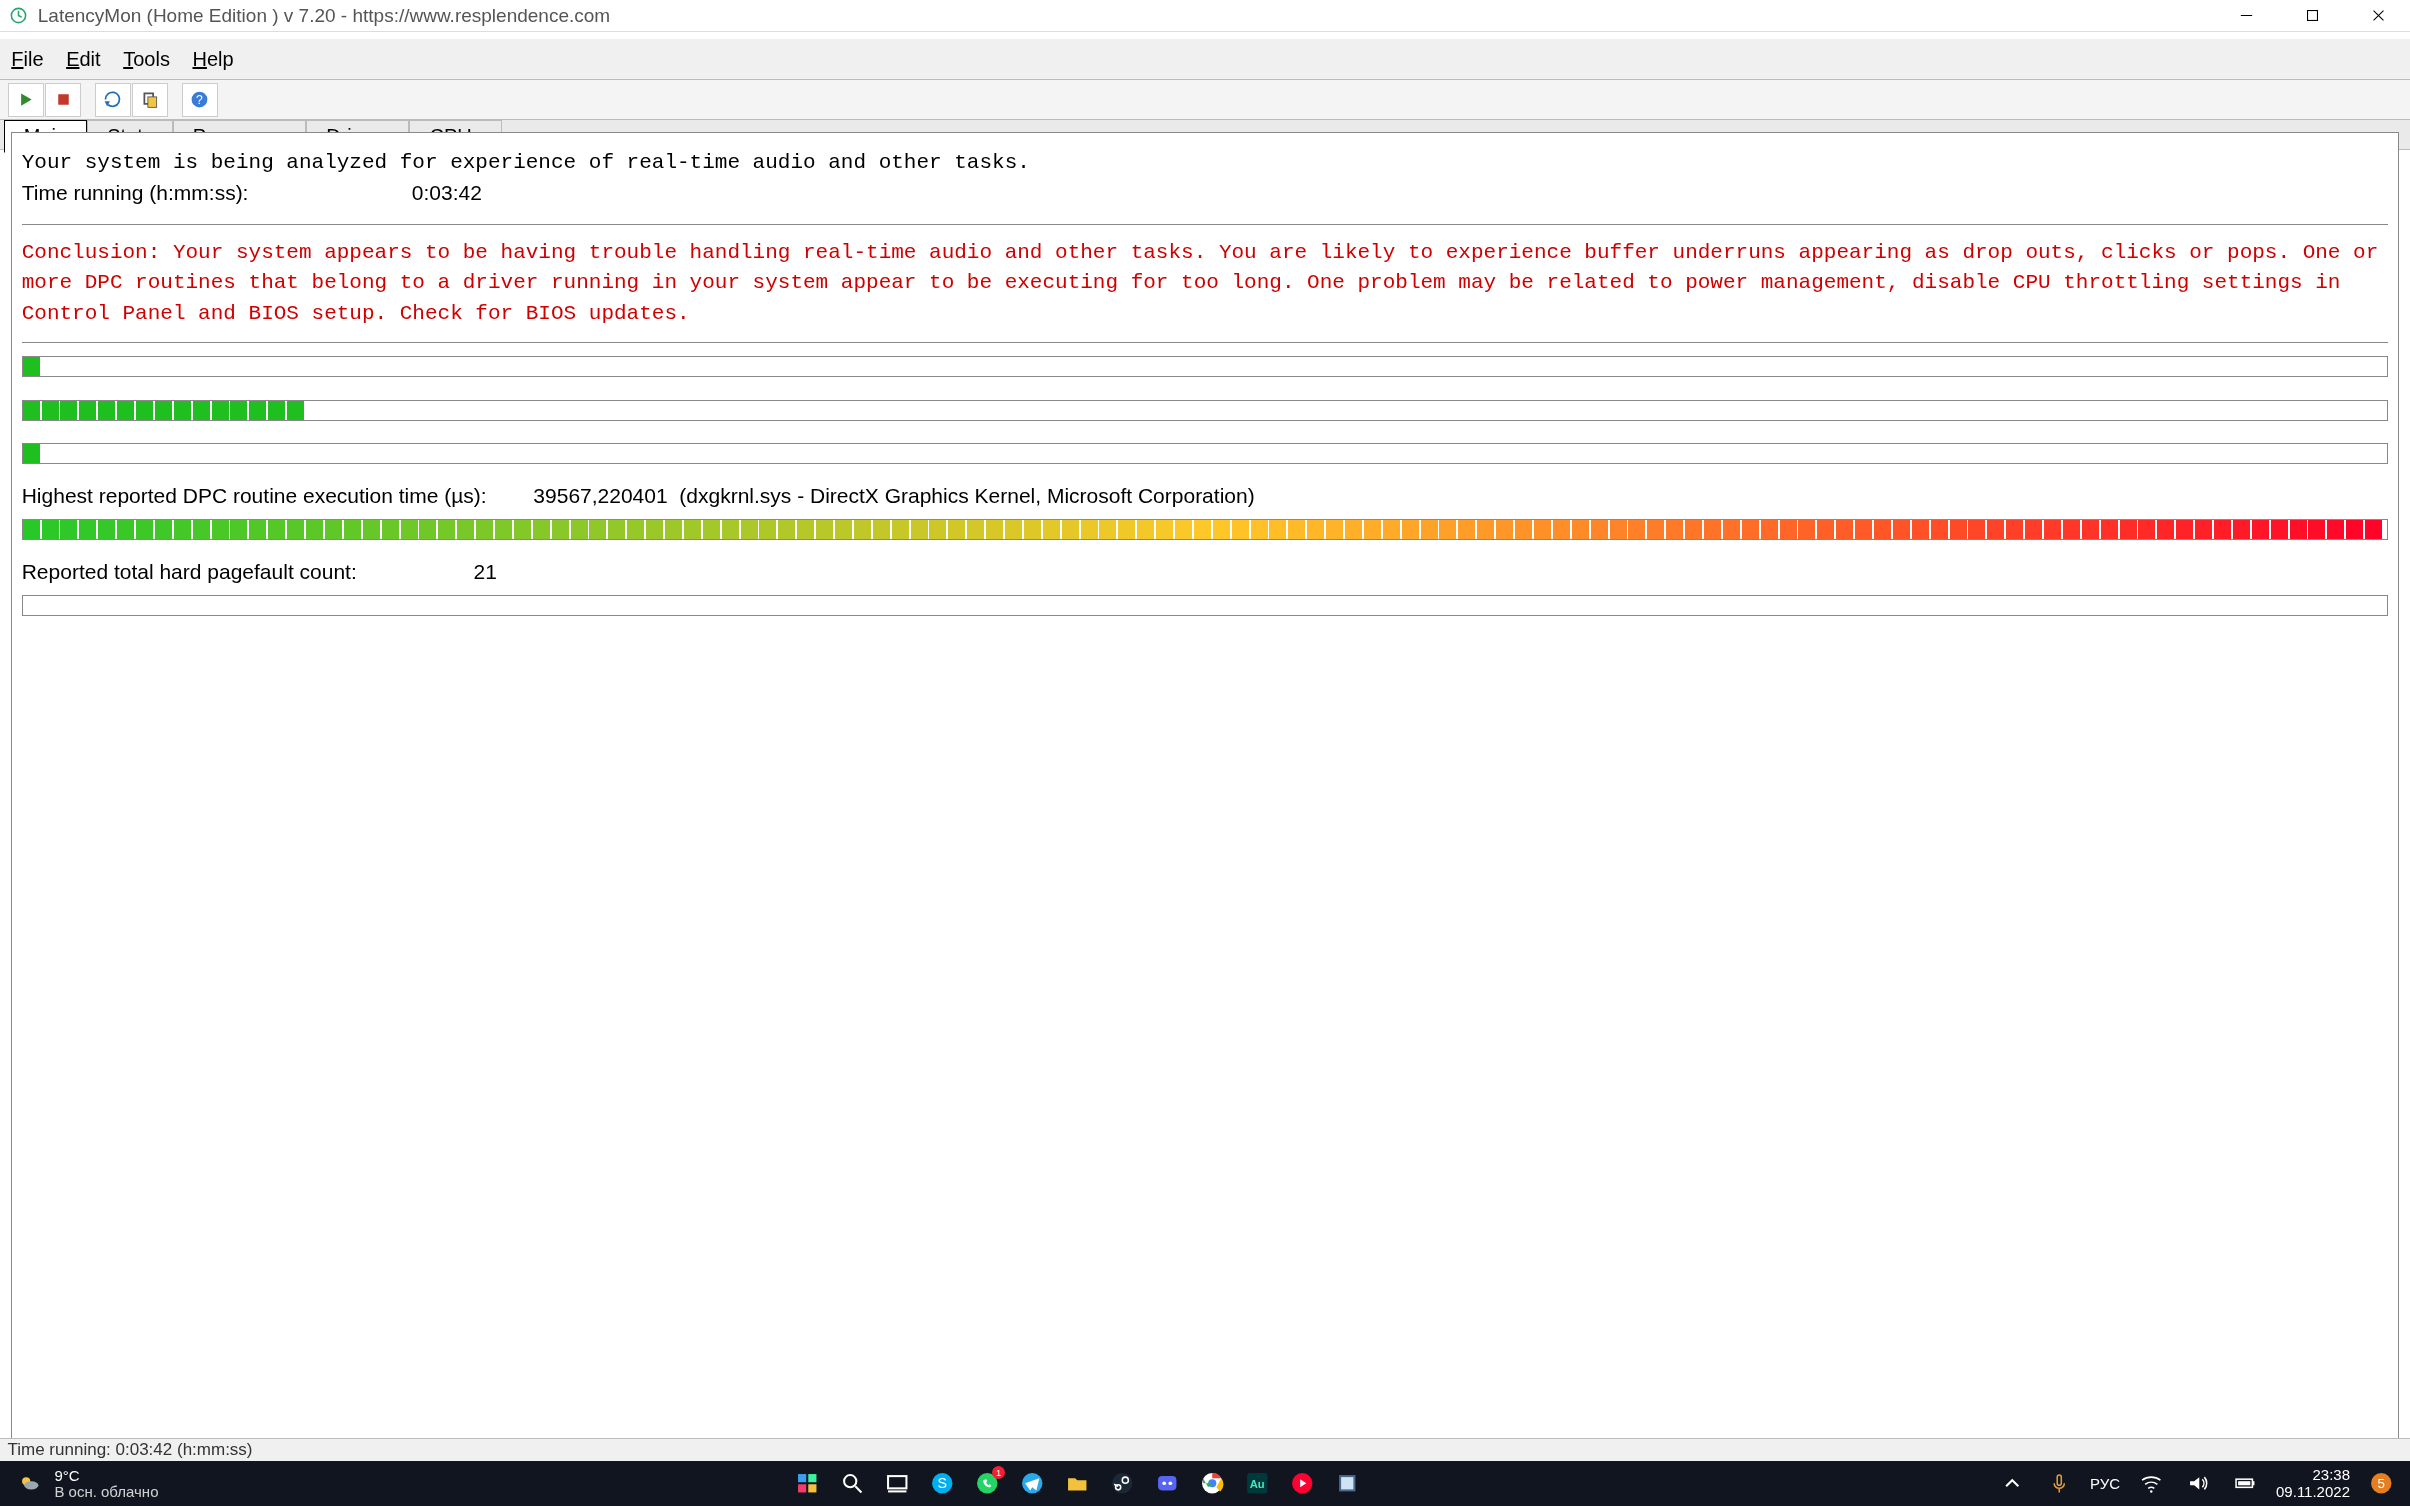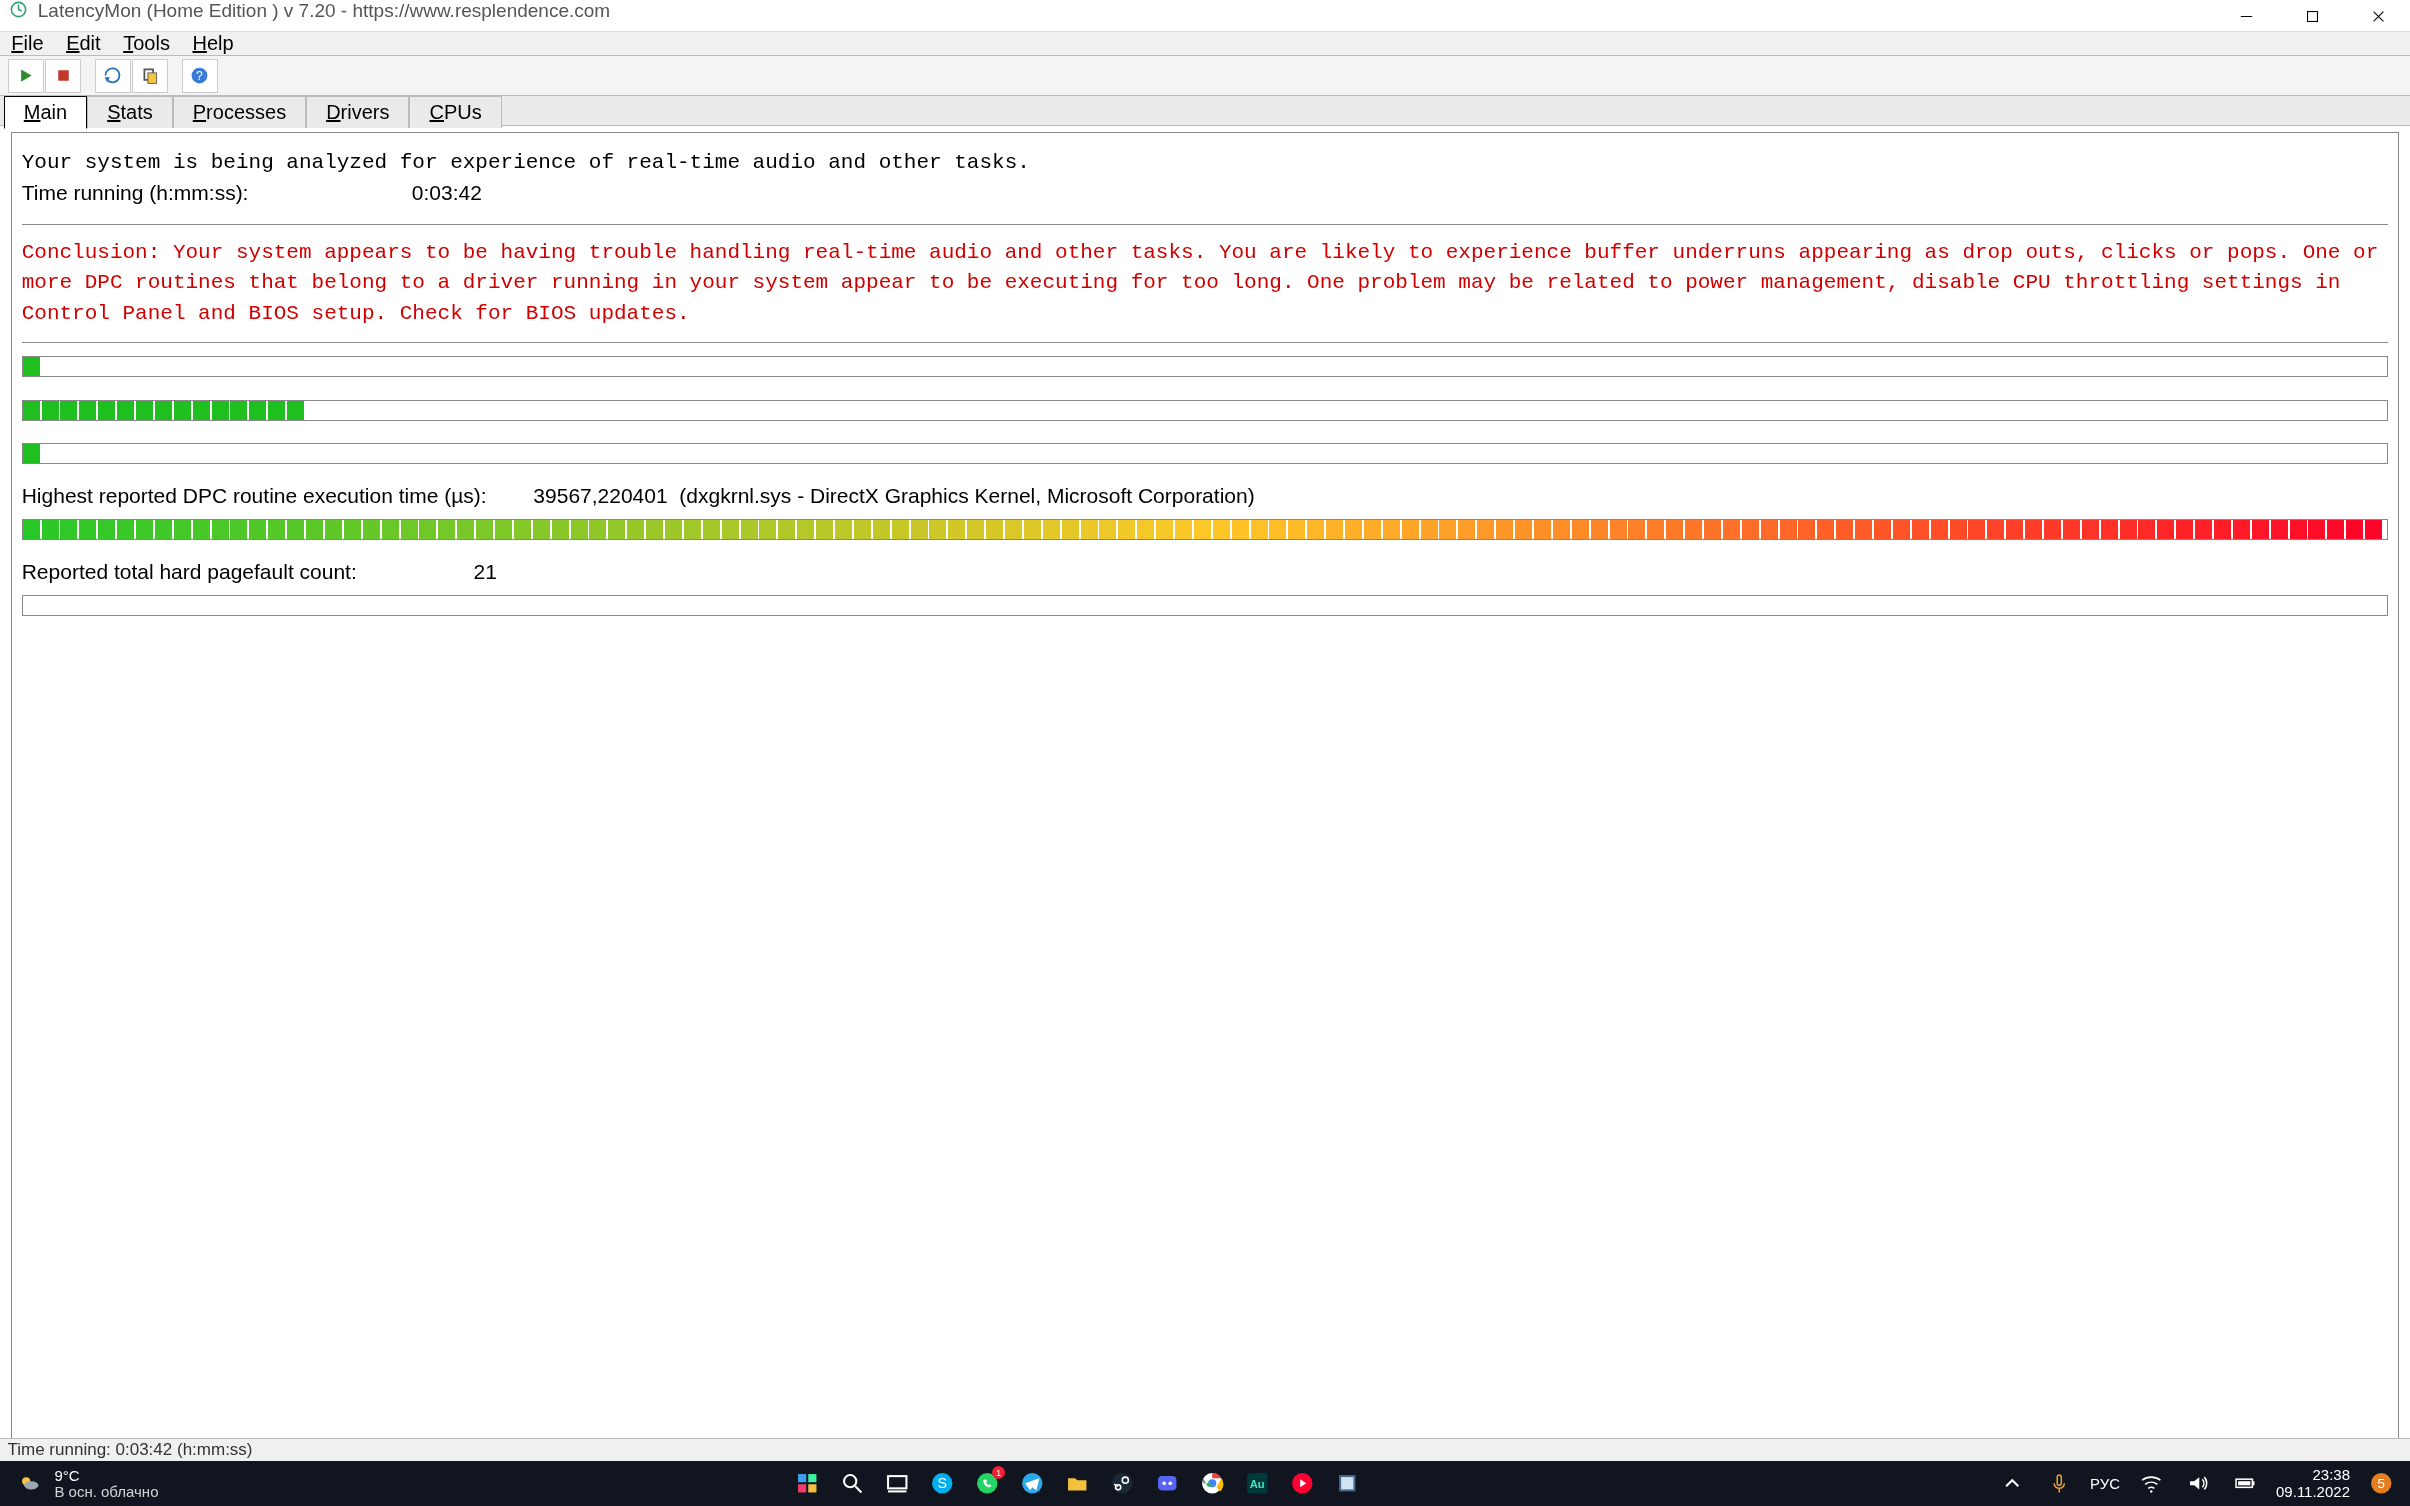--- a/index.html
+++ b/index.html
@@ -1,30 +1,30 @@
 <!DOCTYPE html>
 <html style="font-size:15px"><head>
 <meta charset="utf-8">
 <style>
 * { margin: 0; padding: 0; box-sizing: border-box; font-family: "Segoe UI", Tahoma, sans-serif; }
 html, body { width: 2411px; height: 1507px; overflow: hidden; background: #fff; }
 
 
 .titlebar {
-  height: 32px; background: #fff; display: flex; 
+  height: 32px; background: #fff; display: flex; align-items: center;
   border-bottom: 0.9px solid #ddd;
 }
 .titlebar .appicon { width: 19px; height: 19px; margin: 0 9.4px; }
 .titlebar .title   { font-size: 19px; color: #555; flex: 0 0 auto; }
 .titlebar .spacer  { flex: 1 1 auto; }
 .winbtn { width: 66px; height: 32px; display:flex; align-items:center; justify-content:center; color:#222; }
 .winbtn svg { width: 17px; height: 17px; }
 
 
-.menubar { height: 24px; background: #f0f0f0; border-bottom: 0.9px solid #bbb; display:flex; align-items:center; padding-left: 11.3px; }
+.menubar { height: 41px; background: #f0f0f0; border-bottom: 0.9px solid #bbb; display:flex; align-items:center; padding-left: 11.3px; margin-top: 7px; }
 .menubar span { font-size: 20px; color:#000; margin-right: 22.6px; }
 .menubar span u { text-decoration: underline; }
 
 
 .toolbar { height: 40px; background:#f4f4f4; border-bottom:0.9px solid #bbb; display:flex; align-items:center; padding-left: 7.5px; }
 .tool { width:36px; height:34px; border:0.9px solid #ccc; background:#fff; margin-right:1.9px; display:flex; align-items:center; justify-content:center;}
 .tool.sep { border:none; background:none; width:9.4px;}
 .tool svg { width:21px; height:21px; }
 
 

